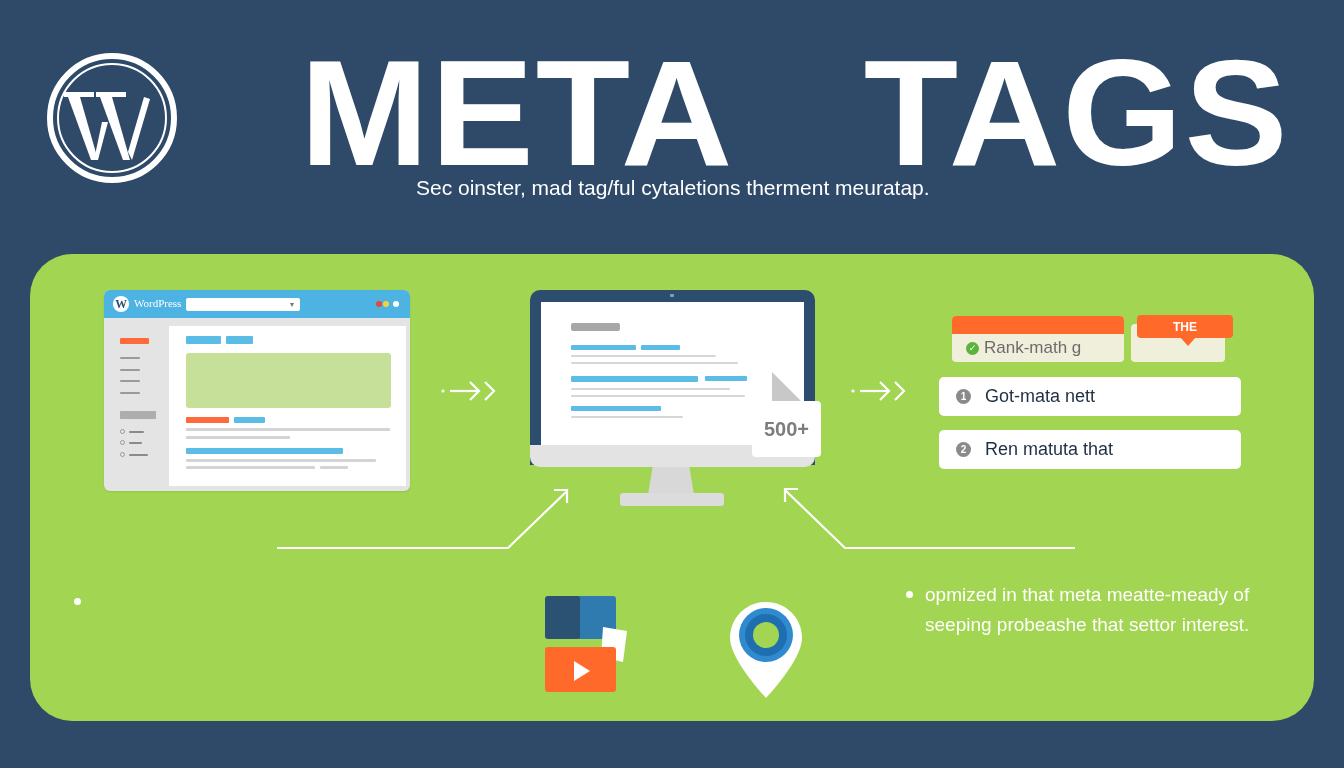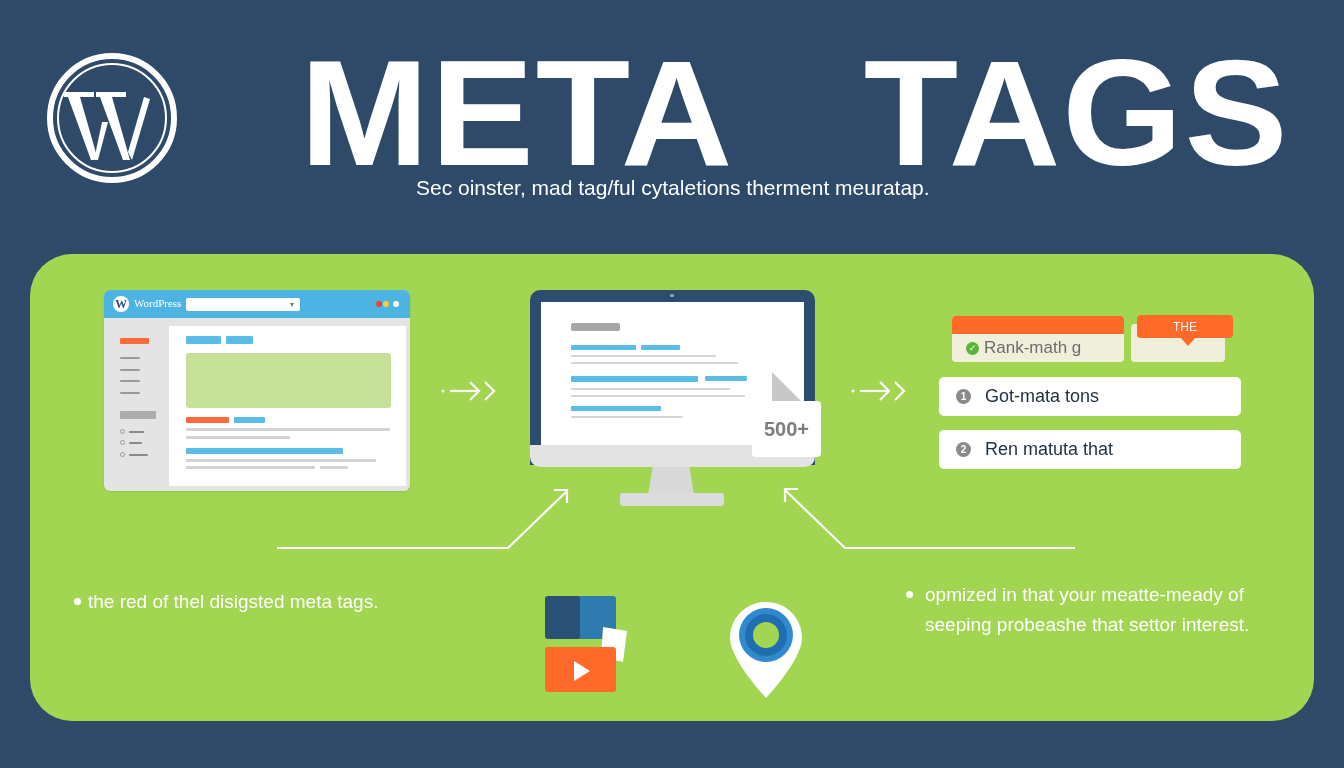--- a/index.html
+++ b/index.html
@@ -120,21 +120,21 @@
     width: 13px; height: 13px; border-radius: 50%; background: #5bb33a;
     color: #fff; font-size: 9px; line-height: 13px; text-align: center; font-weight: 700;
   }
   .tooltip-card {
     left: 1131px; top: 324px; width: 94px; height: 38px;
     background: #f0efdc; border-radius: 4px;
   }
   .tooltip {
     left: 1137px; top: 315px; width: 96px; height: 23px;
     background: #ff6a2b; border-radius: 4px;
-    color: #ffffff; font-size: 12px; font-weight: 400;
+    color: #ffffff; font-size: 12px; font-weight: 700;
     display: flex; align-items: center; justify-content: center;
   }
   .tooltip-tail {
     left: 1180px; top: 337px; width: 0; height: 0;
     border-left: 8px solid transparent; border-right: 8px solid transparent;
     border-top: 9px solid #ff6a2b;
   }
   .step {
     left: 939px; width: 302px; height: 39px;
     background: #ffffff; border-radius: 5px;
@@ -273,35 +273,34 @@
     <span class="check">✓</span>
     <span>Rank-math g</span>
   </div>
 </div>
 <div class="abs tooltip-card"></div>
 <div class="abs tooltip">THE</div>
 <div class="abs tooltip-tail"></div>
 
 <div class="abs step" style="top:377px">
   <span class="step-num">1</span>
-  <span class="step-label">Got-mata tons</span>
+  <span class="step-label">Got-mata nett</span>
 </div>
 <div class="abs step" style="top:430px">
   <span class="step-num">2</span>
   <span class="step-label">Ren matuta that</span>
 </div>
 
 <div class="abs bullets" style="left:74px;top:587px">
   <div class="li"><span class="b"></span></div>
-  <div class="li cont"><span>the red of thel disigsted meta tags.</span></div>
 </div>
 
 <div class="abs bullets" style="left:906px;top:580px;line-height:30px">
   <div class="li" style="padding-left:19px"><span class="b"></span></div>
-  <div class="li" style="padding-left:19px"><span>opmized in that your meatte-meady of</span></div>
+  <div class="li" style="padding-left:19px"><span>opmized in that meta meatte-meady of</span></div>
   <div class="li" style="padding-left:19px"><span>seeping probeashe that settor interest.</span></div>
 </div>
 
 <svg class="abs media-icon" viewBox="0 0 84 98">
   <rect x="0" y="2" width="36" height="43" rx="3" fill="#2b5173"></rect>
   <rect x="35" y="2" width="36" height="43" rx="3" fill="#2f7bb0"></rect>
   <rect x="35" y="2" width="4" height="43" fill="#2f7bb0"></rect>
   <polygon points="58,33 82,37 78,68 56,63" fill="#ffffff"></polygon>
   <rect x="0" y="53" width="71" height="45" rx="3" fill="#ff6a2b"></rect>
   <polygon points="29,67 29,87 45,77" fill="#ffffff"></polygon>

